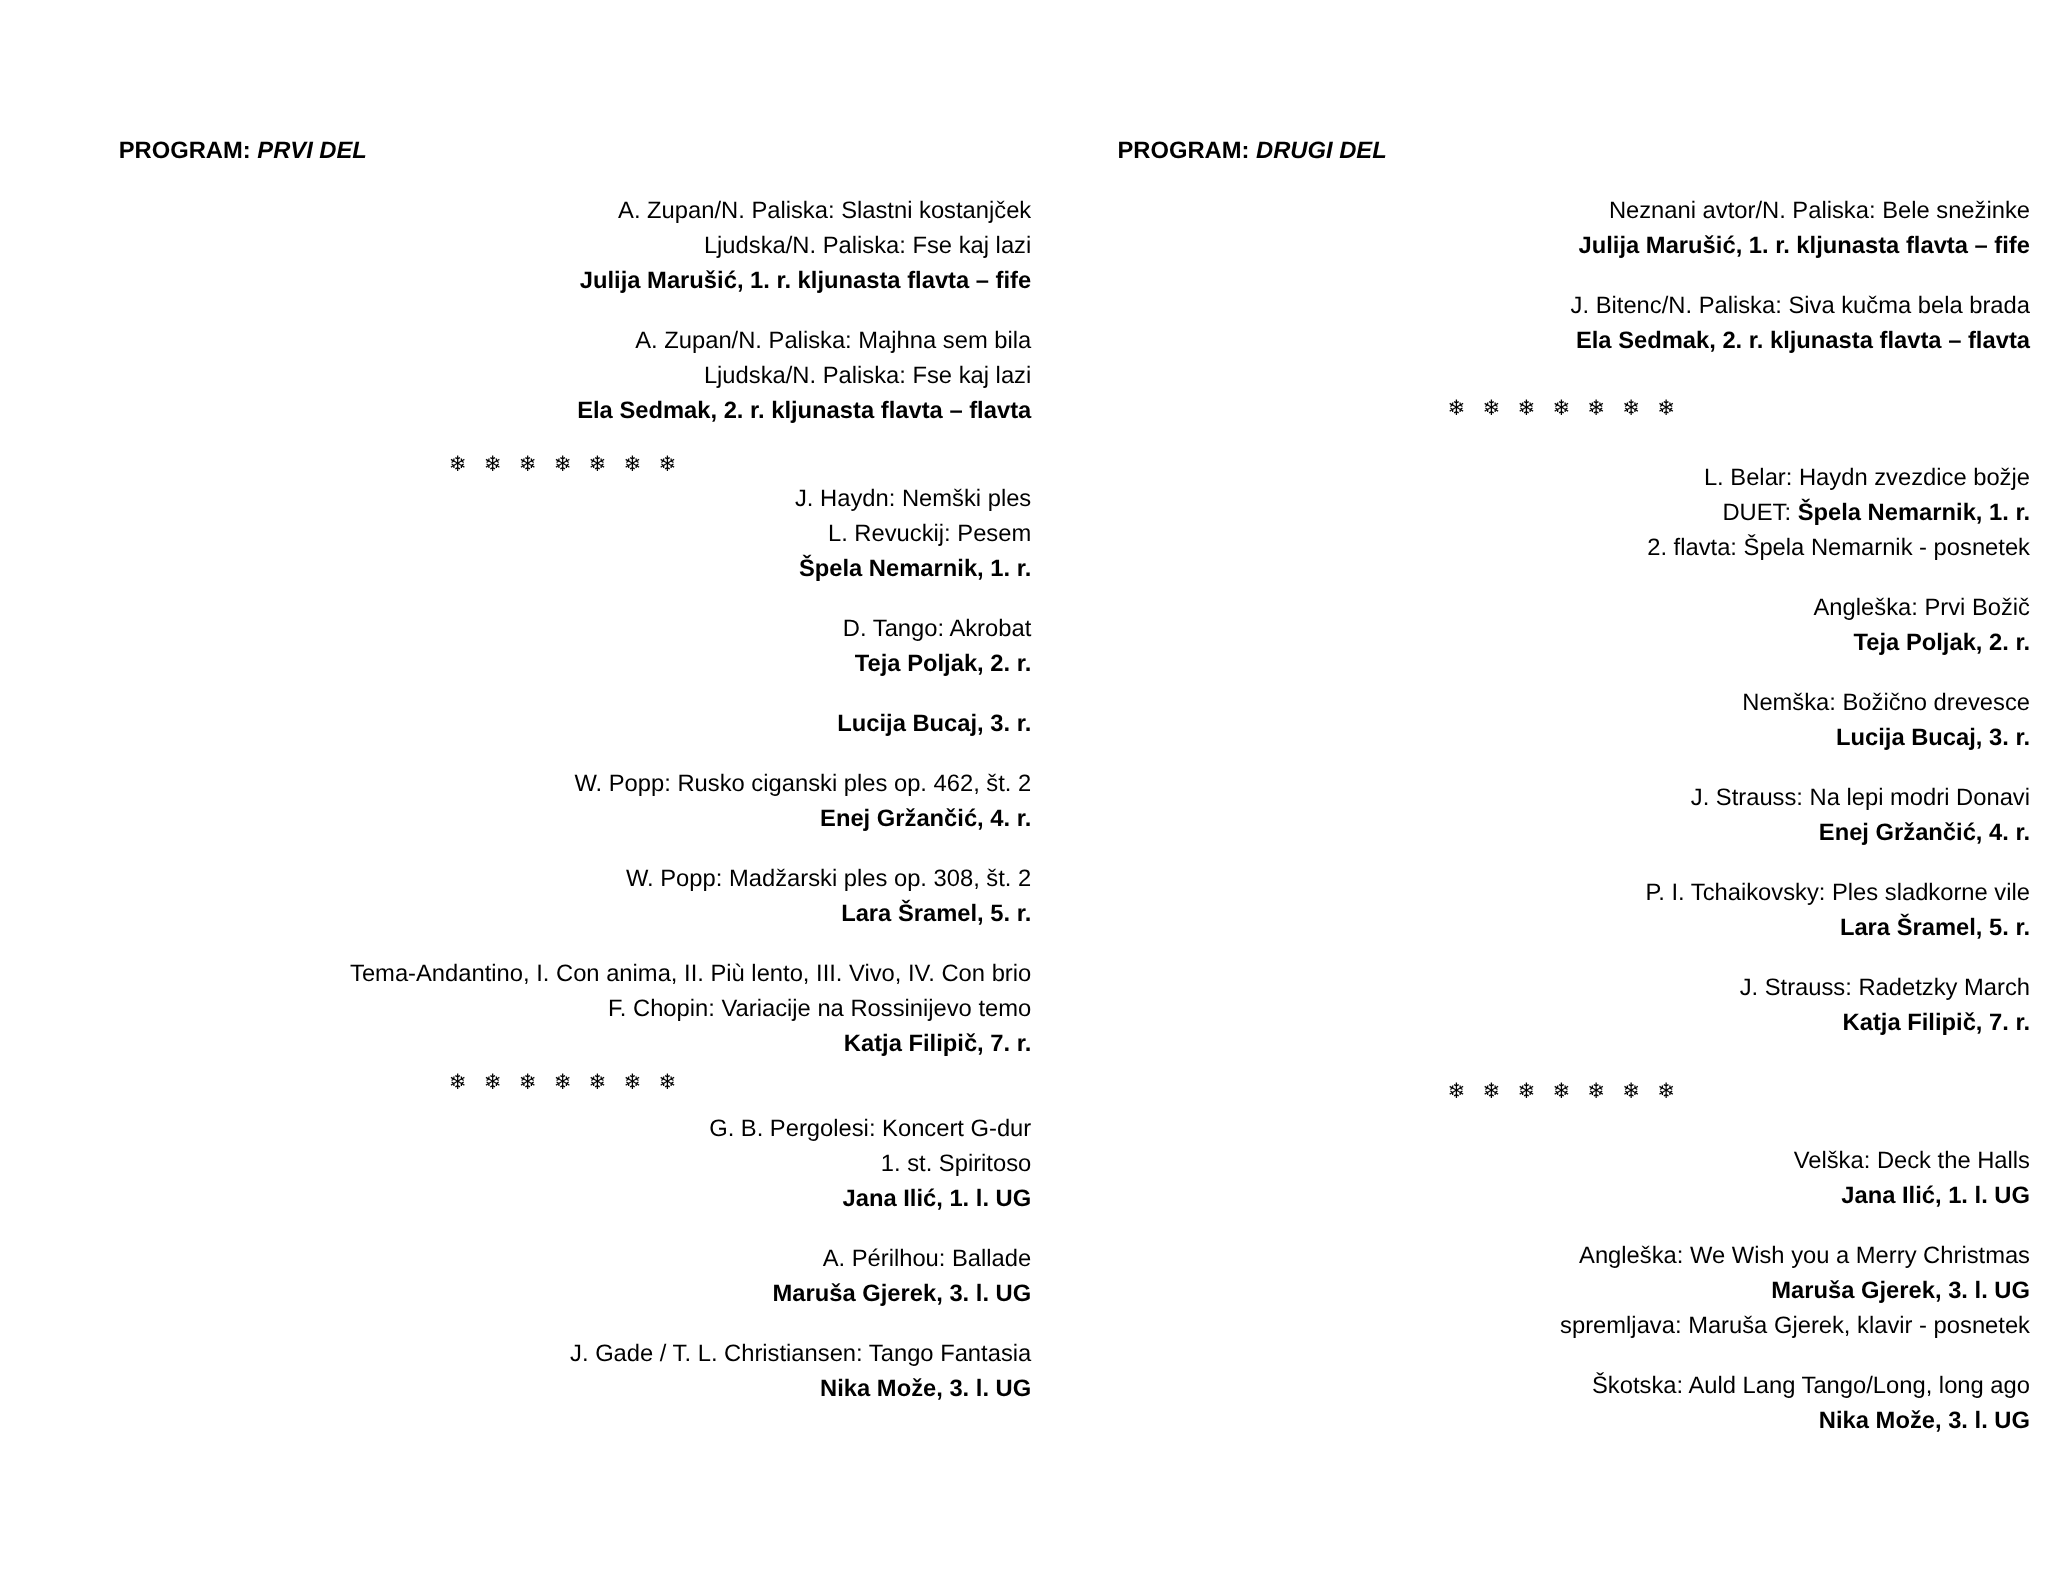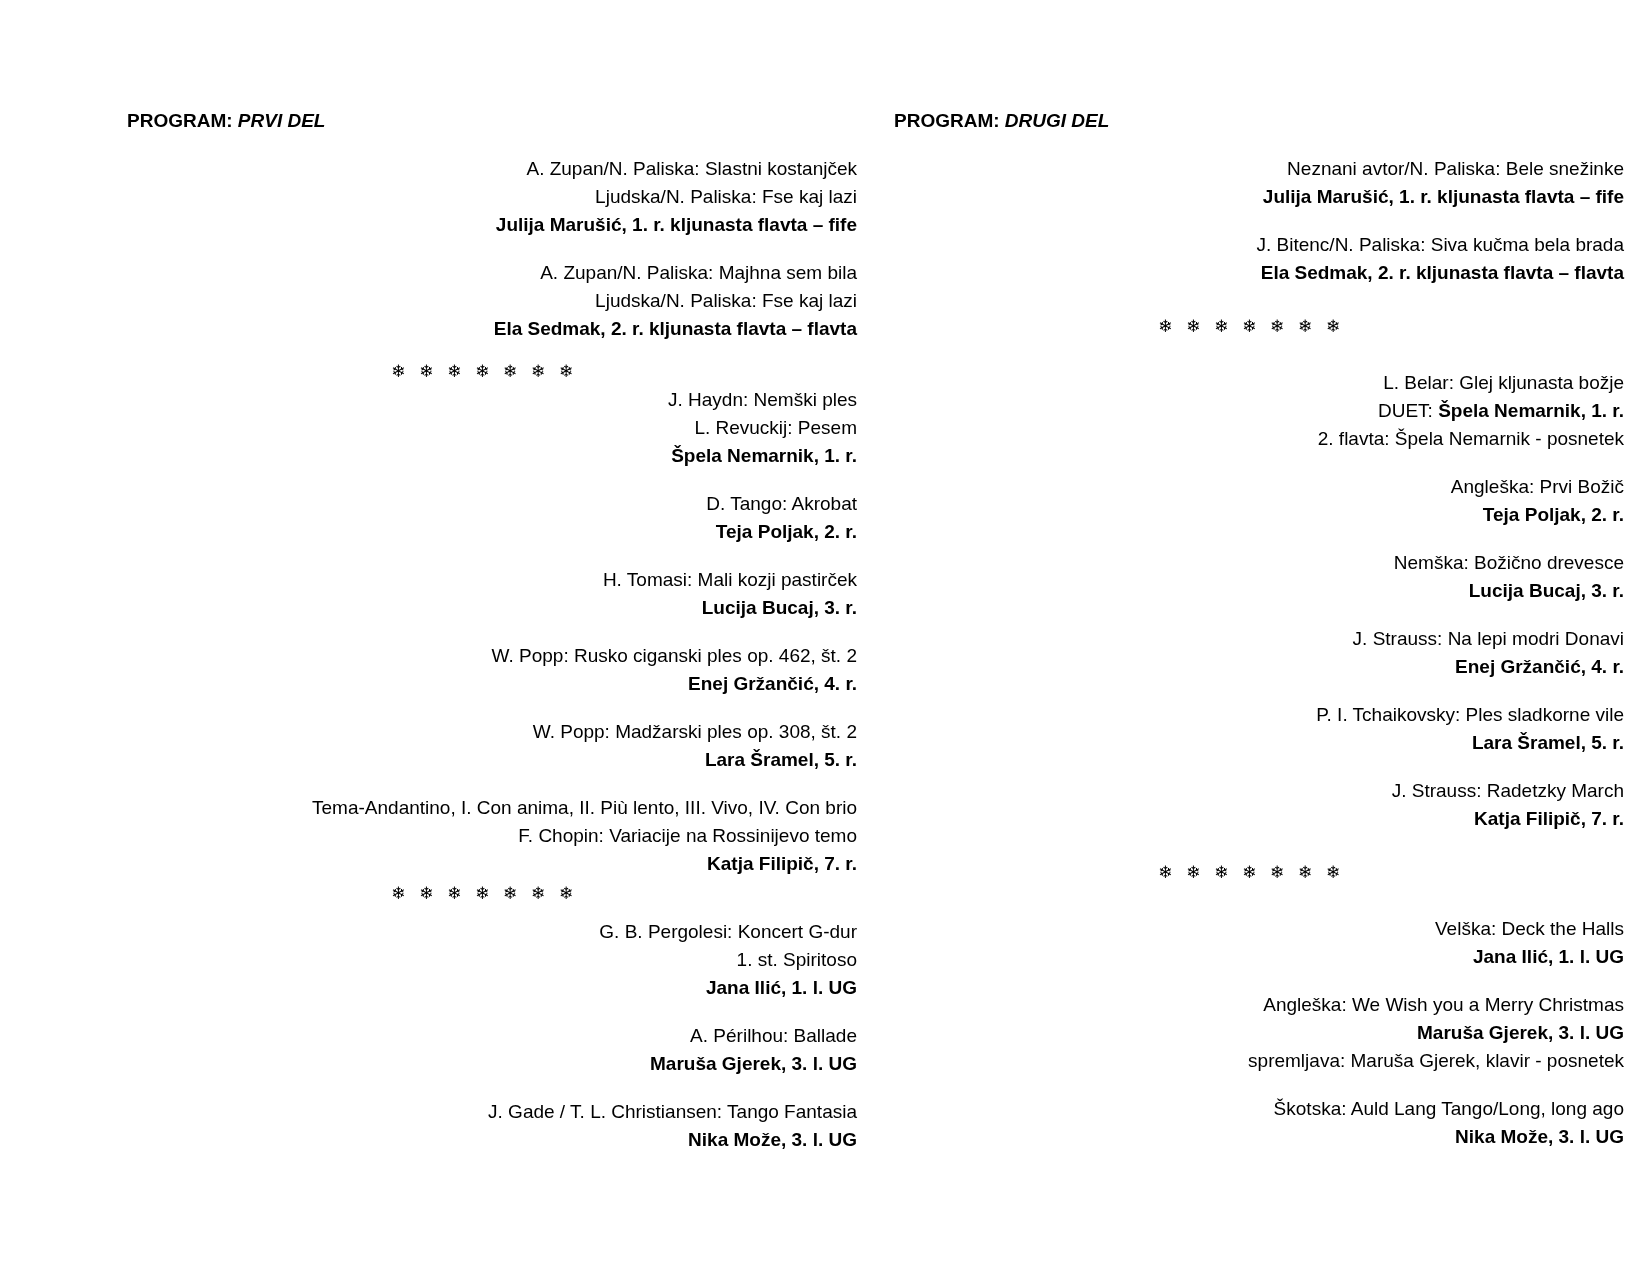--- a/index.html
+++ b/index.html
@@ -17,21 +17,21 @@
     background: #ffffff;
     overflow: hidden;
   }
   .column {
     position: absolute;
     top: 107px;
     width: 730px;
     font-size: 19px;
     line-height: 28px;
   }
-  .col-0 { left: 95px; margin-left: 32px; }
+  .col-0 { left: 95px; }
   .col-1 { left: 894px; }
   .header {
     font-size: 19px;
     line-height: 28px;
     font-weight: bold;
     margin: 0 0 20px 0;
     white-space: nowrap;
   }
   .header .title { font-style: italic; }
   .entry {
@@ -76,21 +76,20 @@
         <div class="entry">
           <div class="line"><span>J. Haydn: Nemški ples</span></div>
           <div class="line"><span>L. Revuckij: Pesem</span></div>
           <div class="line"><span class="b">Špela Nemarnik, 1. r.</span></div>
         </div>
         <div class="entry">
           <div class="line"><span>D. Tango: Akrobat</span></div>
           <div class="line"><span class="b">Teja Poljak, 2. r.</span></div>
         </div>
         <div class="entry">
-          <div class="line"><span>H. Tomasi: Mali kozji pastirček</span></div>
           <div class="line"><span class="b">Lucija Bucaj, 3. r.</span></div>
         </div>
         <div class="entry">
           <div class="line"><span>W. Popp: Rusko ciganski ples op. 462, št. 2</span></div>
           <div class="line"><span class="b">Enej Gržančić, 4. r.</span></div>
         </div>
         <div class="entry">
           <div class="line"><span>W. Popp: Madžarski ples op. 308, št. 2</span></div>
           <div class="line"><span class="b">Lara Šramel, 5. r.</span></div>
         </div>
@@ -122,21 +121,21 @@
         <div class="entry">
           <div class="line"><span>Neznani avtor/N. Paliska: Bele snežinke</span></div>
           <div class="line"><span class="b">Julija Marušić, 1. r. kljunasta flavta – fife</span></div>
         </div>
         <div class="entry">
           <div class="line"><span>J. Bitenc/N. Paliska: Siva kučma bela brada</span></div>
           <div class="line"><span class="b">Ela Sedmak, 2. r. kljunasta flavta – flavta</span></div>
         </div>
         <div class="divider d1">❄ ❄ ❄ ❄ ❄ ❄ ❄</div>
         <div class="entry">
-          <div class="line"><span>L. Belar: Glej kljunasta božje</span></div>
+          <div class="line"><span>L. Belar: Haydn zvezdice božje</span></div>
           <div class="line"><span>DUET: </span><span class="b">Špela Nemarnik, 1. r.</span></div>
           <div class="line"><span>2. flavta: Špela Nemarnik - posnetek</span></div>
         </div>
         <div class="entry">
           <div class="line"><span>Angleška: Prvi Božič</span></div>
           <div class="line"><span class="b">Teja Poljak, 2. r.</span></div>
         </div>
         <div class="entry">
           <div class="line"><span>Nemška: Božično drevesce</span></div>
           <div class="line"><span class="b">Lucija Bucaj, 3. r.</span></div>

